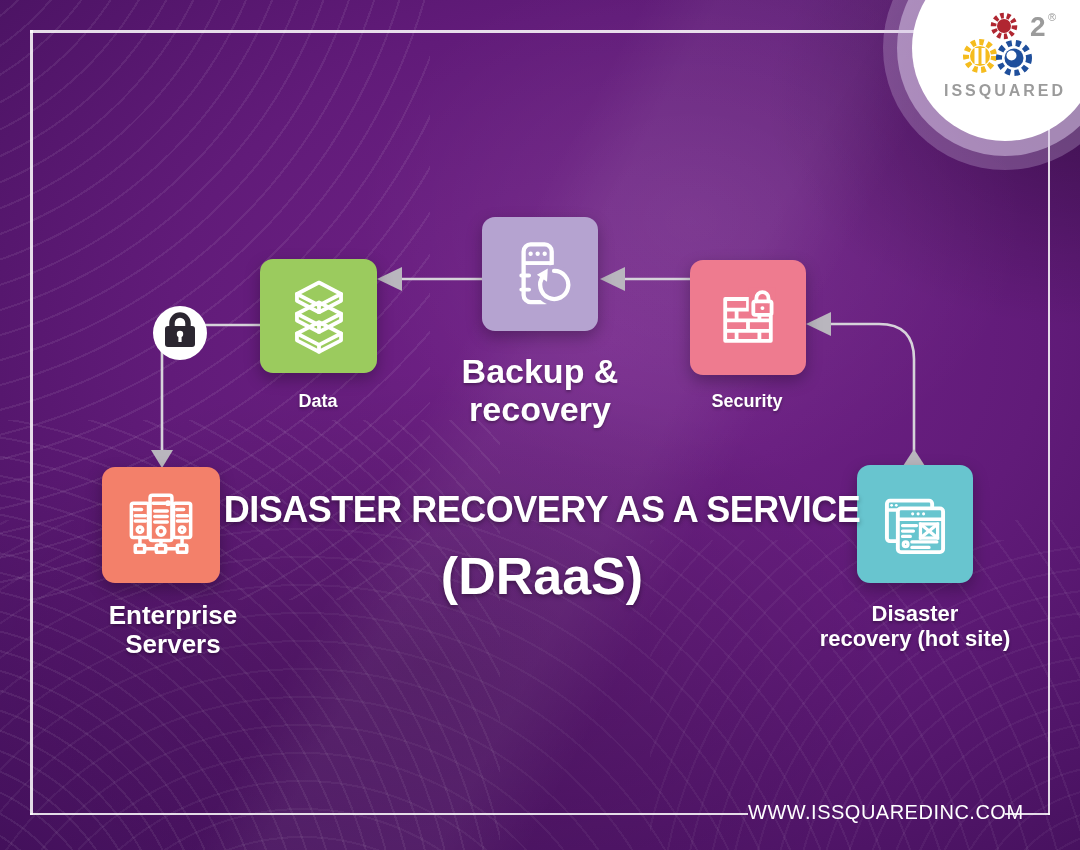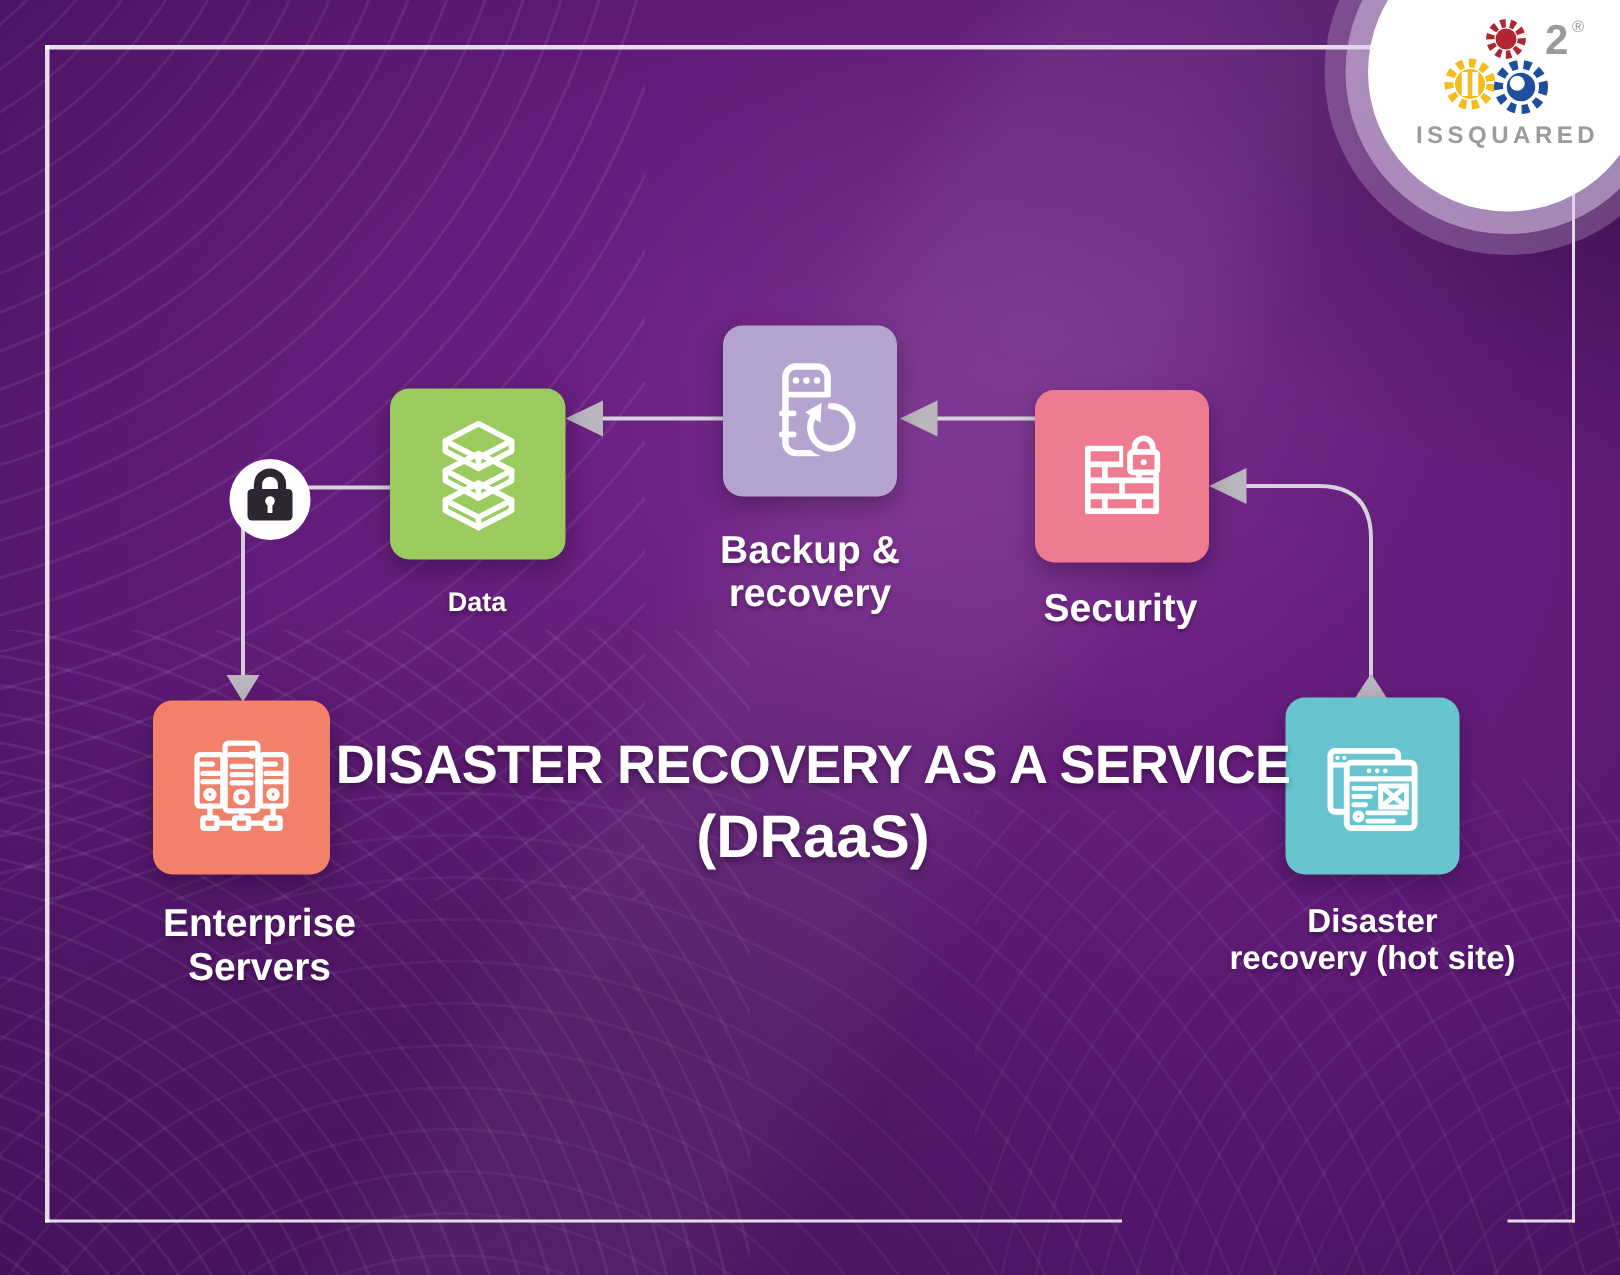--- a/index.html
+++ b/index.html
@@ -48,29 +48,29 @@
     box-shadow:0 6px 16px rgba(0,0,0,.28);}
   .node svg{display:block;}
   .node-label{position:absolute;color:#fff;font-weight:700;text-align:center;white-space:pre-line;
     line-height:1.12;text-shadow:0 2px 3px rgba(0,0,0,.3);}
   #data-box{left:260px;top:259px;width:117px;height:114px;}
   #backup-box{left:482px;top:217px;width:116px;height:114px;}
   #security-box{left:690px;top:260px;width:116px;height:115px;}
   #enterprise-box{left:102px;top:467px;width:118px;height:116px;}
   #dr-box{left:857px;top:465px;width:116px;height:118px;}
   #data-label{left:248px;top:391px;width:140px;font-size:18px;}
-  #backup-label{left:440px;top:352px;width:200px;font-size:26px;}
-  #security-label{left:677px;top:391px;width:140px;font-size:26px;}
+  #backup-label{left:440px;top:352px;width:200px;font-size:34px;}
+  #security-label{left:677px;top:391px;width:140px;font-size:18px;}
   #enterprise-label{left:73px;top:601px;width:200px;font-size:26px;}
   #dr-label{left:785px;top:602px;width:260px;font-size:22px;}
   
   .title-wrap{position:absolute;left:222px;top:489px;width:640px;text-align:center;color:#fff;
     text-shadow:0 2px 5px rgba(0,0,0,.4);}
   .title-line1{font-size:36px;font-weight:700;letter-spacing:-.5px;}
-  .title-line2{font-size:40px;font-weight:700;margin-top:5px;}
+  .title-line2{font-size:52px;font-weight:700;margin-top:15px;}
   
   .footer-url{position:absolute;left:748px;top:801px;width:257px;text-align:center;color:#fff;
     font-size:20px;font-weight:400;letter-spacing:.5px;}
   .overlay-svg{position:absolute;inset:0;pointer-events:none;}
 </style>
 </head>
 <body>
 
 <div id="canvas">
   <div class="bg-waves"></div>
@@ -218,13 +218,14 @@
     <rect x="32.5" y="42" width="4" height="16" fill="#fff"></rect>
     <rect x="39.5" y="42" width="4" height="16" fill="#fff"></rect>
     <circle cx="72" cy="52" r="15" fill="none" stroke="#1f4f9c" stroke-width="6" stroke-dasharray="5 4"></circle>
     <circle cx="72" cy="52" r="9.5" fill="#1f4f9c"></circle>
     <circle cx="69.5" cy="49.5" r="5" fill="#fff"></circle>
     <text x="88" y="30" font-size="28" font-weight="bold" fill="#9b9b9b" font-family="Liberation Sans, sans-serif">2</text>
     <text x="106" y="15" font-size="11" fill="#9b9b9b" font-family="Liberation Sans, sans-serif">®</text>
   </svg>
   <div class="logo-brand">ISSQUARED</div>
 
+  <div class="footer-url">WWW.ISSQUAREDINC.COM</div>
 </div>
 
 </body></html>

